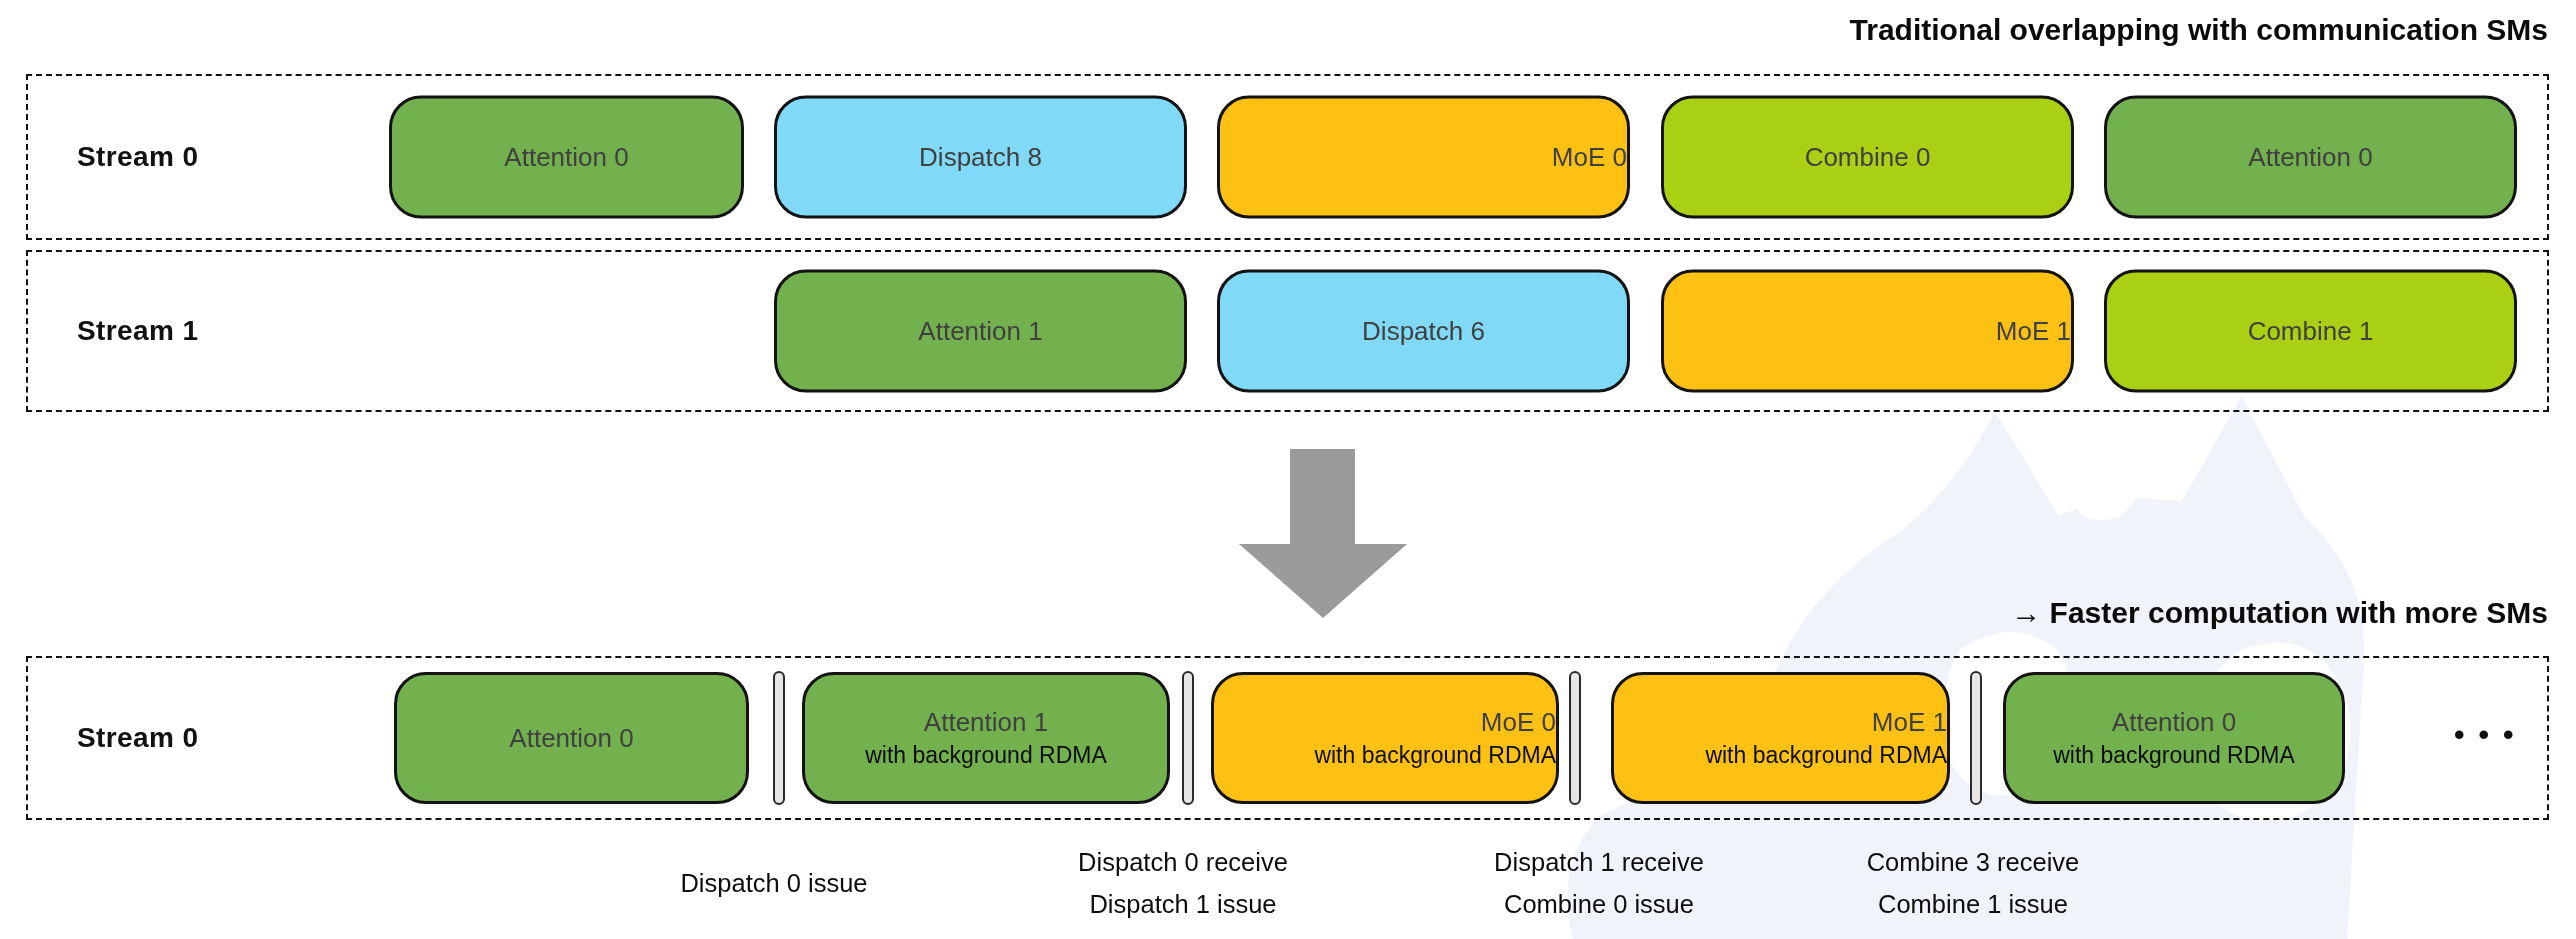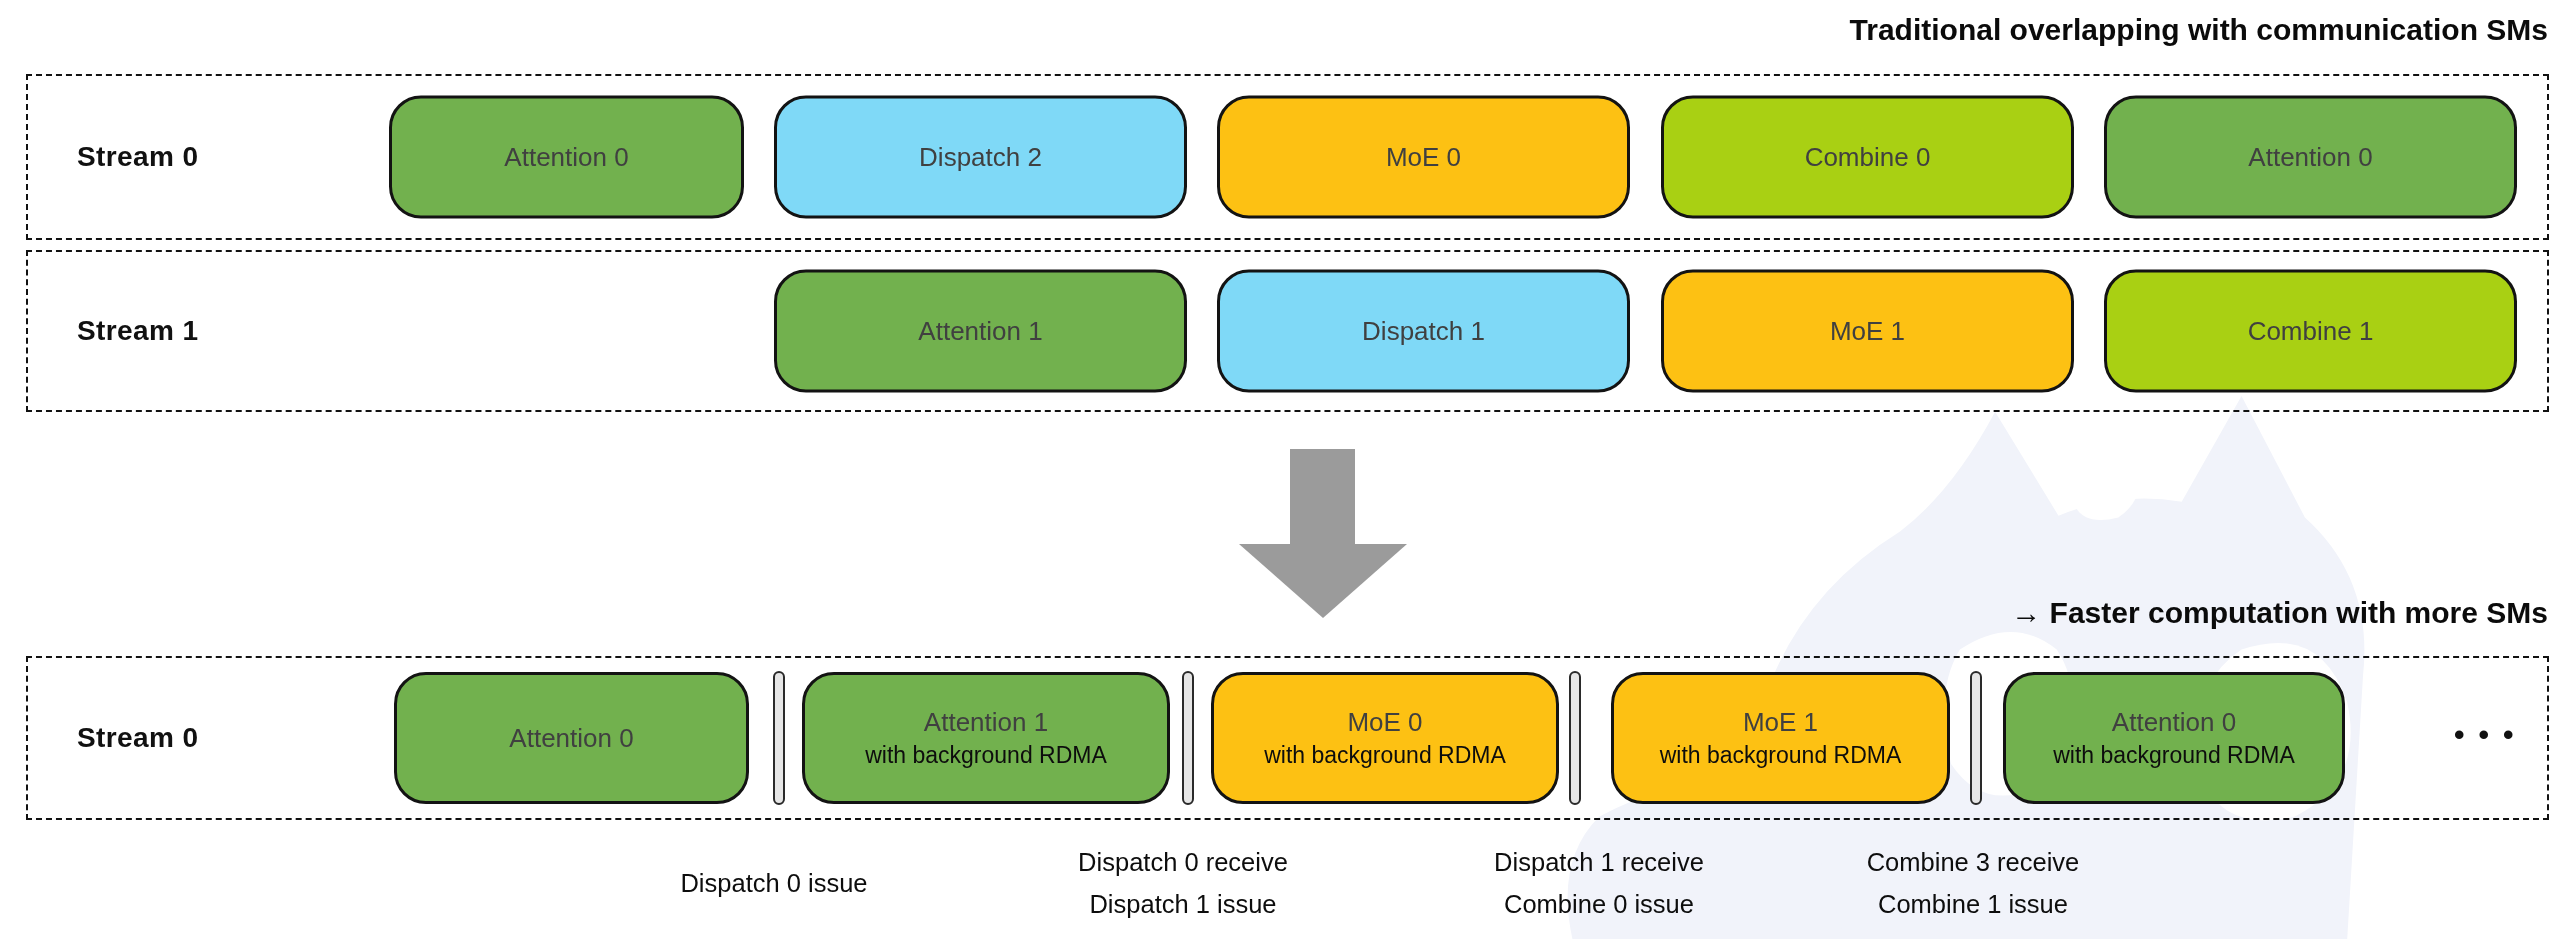--- a/index.html
+++ b/index.html
@@ -34,21 +34,21 @@
     position:absolute;top:50%;transform:translateY(-50%);height:123px;
     border:3.5px solid #131313;border-radius:32px;box-sizing:border-box;
     display:flex;flex-direction:column;align-items:center;justify-content:center;
     gap:3.5px;
   }
   .box-overlap .block{height:132px;}
   .block .blabel{font-size:26px;font-weight:500;color:#404040;}
   .block .bsub{font-size:23px;font-weight:400;color:#0d0d0d;}
   .bg-green{background:var(--green);}
   .bg-blue{background:var(--blue);}
-  .bg-amber{background:var(--amber);}
+  .bg-amber{background:var(--amber);align-items:flex-end;}
   .bg-lime{background:var(--lime);}
 
   .sep-bar{
     position:absolute;top:50%;transform:translateY(-50%);height:134px;width:12.3px;
     background:var(--separator_fill);border:2.6px solid #2a2a2a;border-radius:8px;
     box-sizing:border-box;
   }
   .ellipsis{
     position:absolute;top:50%;left:2426px;transform:translateY(-58%);
     font-size:30px;font-weight:700;letter-spacing:14px;color:#111;
@@ -93,41 +93,41 @@
 
     <div class="title-right title-traditional">Traditional overlapping with communication SMs</div>
 
     <div class="stream-box box-trad0">
       <div class="stream-label">Stream 0</div>
 
       <div class="block bg-green" style="left:361px;width:355px">
         <span class="blabel">Attention 0</span>
       </div>
       <div class="block bg-blue" style="left:746px;width:413px">
-        <span class="blabel">Dispatch 2</span>
+        <span class="blabel">Dispatch 8</span>
       </div>
       <div class="block bg-amber" style="left:1189px;width:413px">
         <span class="blabel">MoE 0</span>
       </div>
       <div class="block bg-lime" style="left:1633px;width:413px">
         <span class="blabel">Combine 0</span>
       </div>
       <div class="block bg-green" style="left:2076px;width:413px">
         <span class="blabel">Attention 0</span>
       </div>
     </div>
 
     <div class="stream-box box-trad1">
       <div class="stream-label">Stream 1</div>
 
       <div class="block bg-green" style="left:746px;width:413px">
         <span class="blabel">Attention 1</span>
       </div>
       <div class="block bg-blue" style="left:1189px;width:413px">
-        <span class="blabel">Dispatch 1</span>
+        <span class="blabel">Dispatch 6</span>
       </div>
       <div class="block bg-amber" style="left:1633px;width:413px">
         <span class="blabel">MoE 1</span>
       </div>
       <div class="block bg-lime" style="left:2076px;width:413px">
         <span class="blabel">Combine 1</span>
       </div>
     </div>
 
     <div class="down-arrow">

